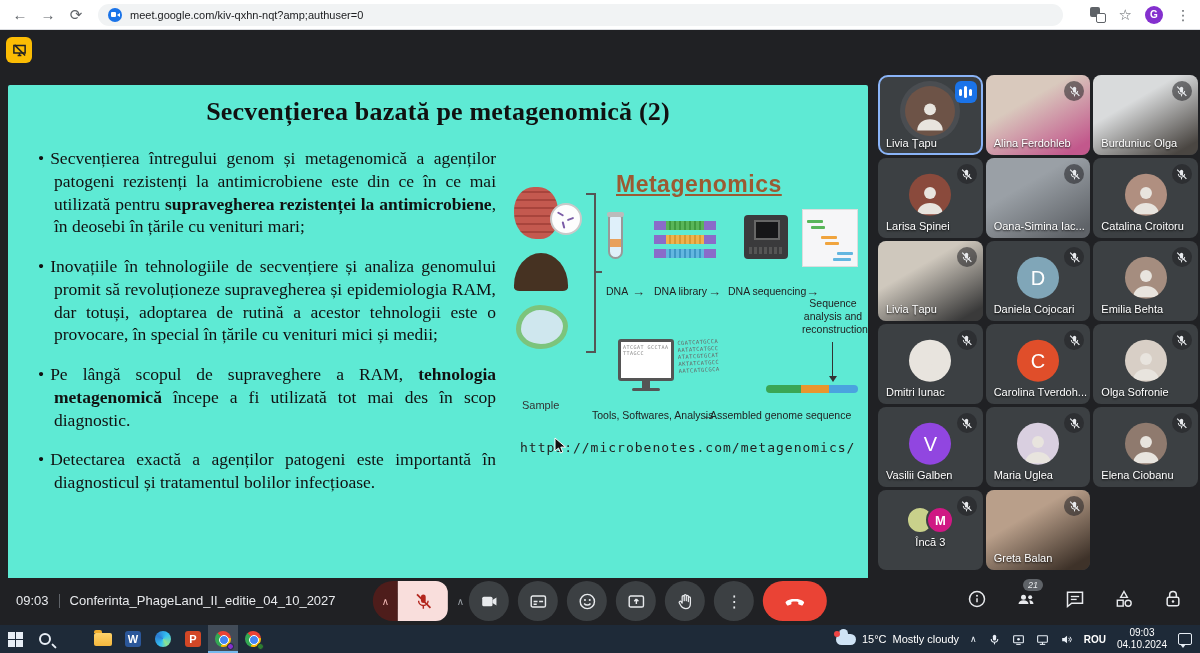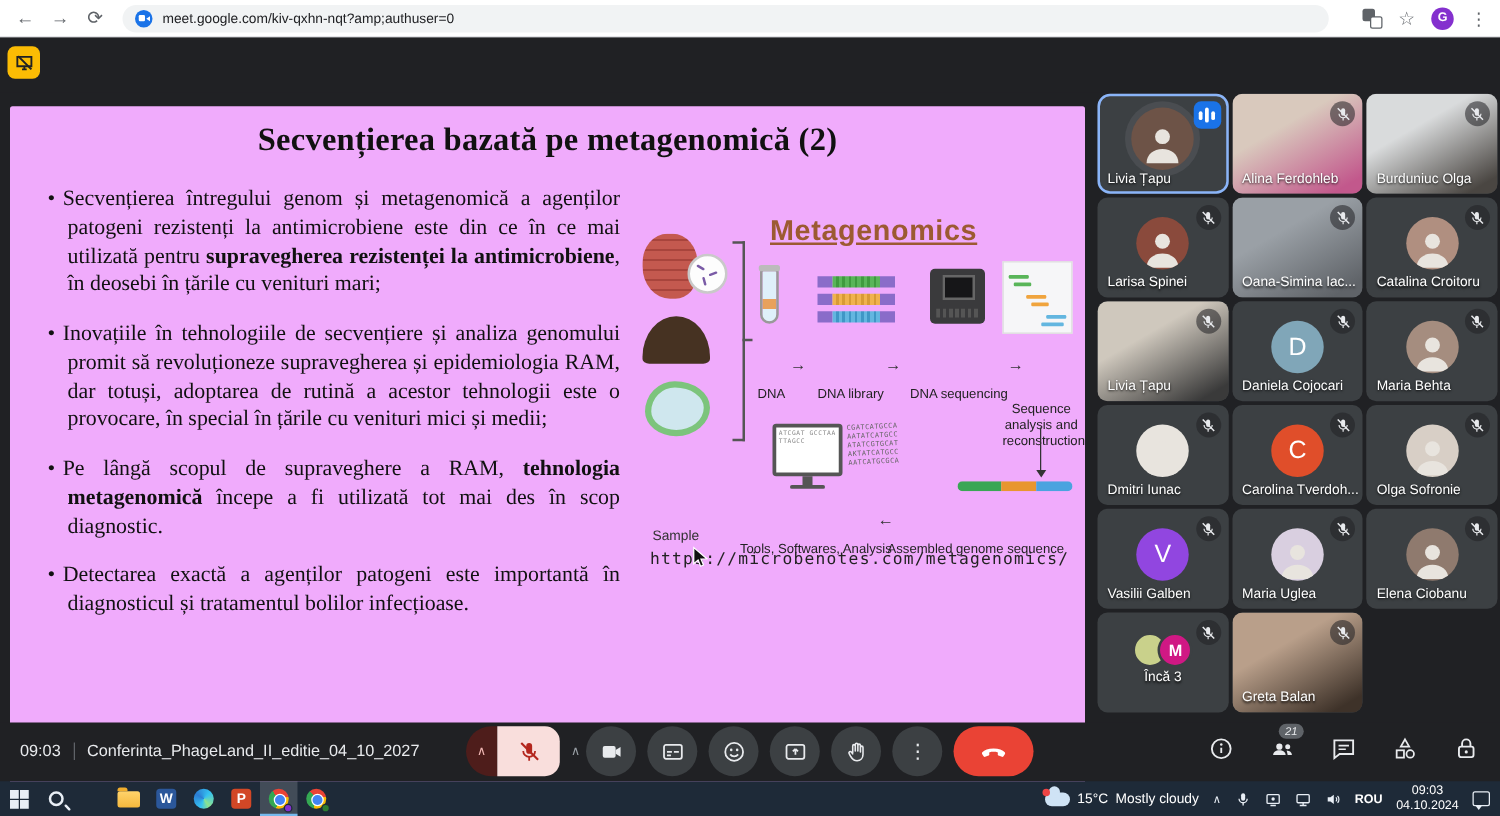--- a/index.html
+++ b/index.html
@@ -32,34 +32,34 @@
   #present-warn { position:absolute; left:6px; top:7px; width:26px; height:26px; background:#fbbc04;
     border-radius:6px; display:flex; align-items:center; justify-content:center; }
   #present-warn svg { width:15px; height:15px; }
   #presenter-pill { position:absolute; left:40px; top:6px; height:30px; background:#34363a; border-radius:8px;
     display:flex; align-items:center; padding:0 14px 0 8px; }
   #presenter-pill .pav { width:20px; height:20px; border-radius:50%;
     background:radial-gradient(circle at 50% 38%, #caa88f 0 42%, #6d4f41 43%); }
   #presenter-pill span { color:#e8eaed; font-size:12px; margin-left:9px; }
 
   
-  #slide { position:absolute; left:8px; top:85px; width:860px; height:556px; background:#f0abfc;
+  #slide { position:absolute; left:8px; top:85px; width:860px; height:556px; background:#5eead4;
     border-radius:2px; font-family:"Liberation Serif", serif; color:#111; }
   #slide-title { text-align:center; font-size:26px; font-weight:bold; margin-top:12px; letter-spacing:.2px; }
   #bullet-list { position:absolute; left:30px; top:62px; width:458px; list-style:none; }
   #bullet-list li { font-size:17.5px; line-height:1.3; text-align:justify; margin-bottom:17px;
     padding-left:16px; text-indent:-16px; }
   #bullet-list li .dot { margin-right:6px; }
   #bullet-list b { font-weight:bold; }
 
   
   #diagram { position:absolute; left:498px; top:72px; width:356px; height:300px; font-family:"Liberation Sans", sans-serif; }
   #dg-title { position:absolute; left:110px; top:14px; font-size:23px; font-weight:bold; color:#9c5a32;
     text-decoration:underline; letter-spacing:.5px; }
-  .dg-label { position:absolute; font-size:10.5px; color:#222;margin-top:24px; }
+  .dg-label { position:absolute; font-size:10.5px; color:#222; }
   .dg-arrow { position:absolute; font-size:13px; color:#333; }
   
   #intestine { position:absolute; left:8px; top:30px; width:44px; height:52px; background:#c4594f;
     border-radius:45% 45% 40% 50%; background-image:repeating-linear-gradient(0deg,#c4594f 0 6px,#a8443c 6px 8px); }
   #petri { position:absolute; left:44px; top:46px; width:32px; height:32px; border-radius:50%; background:#fdfdfd;
     border:2px solid #c9c9c9; }
   #petri i { position:absolute; width:7px; height:2px; background:#7a5ba6; border-radius:1px; }
   #petri i:nth-child(1){left:5px;top:8px;transform:rotate(30deg);}
   #petri i:nth-child(2){left:15px;top:13px;transform:rotate(-20deg);}
   #petri i:nth-child(3){left:8px;top:19px;transform:rotate(75deg);}
@@ -464,21 +464,21 @@
 
     <div class="mic-badge">
       <svg viewBox="0 0 24 24">
           <rect x="9" y="3" width="6" height="11" rx="3" fill="#e8eaed"></rect>
         <path d="M6 11a6 6 0 0 0 12 0" fill="none" stroke="#e8eaed" stroke-width="1.8"></path>
         <line x1="12" y1="17" x2="12" y2="21" stroke="#e8eaed" stroke-width="1.8"></line>
         <line x1="4" y1="3" x2="21" y2="20" stroke="#e8eaed" stroke-width="2.2"></line>
         </svg>
     </div>
 
-    <span class="tile-name">Maria Behta</span>
+    <span class="tile-name">Emilia Behta</span>
   </div>
     <div class="tile photo">
 
     <div class="tile-avatar" style="background: rgb(232, 228, 222);">
       <svg viewBox="0 0 24 24">
         <circle cx="12" cy="8" r="4.2" fill="#e8e4de"></circle>
           <path d="M3 23c0-5 4-8 9-8s9 3 9 8z" fill="#e8e4de"></path>
       </svg>
 
     </div>

